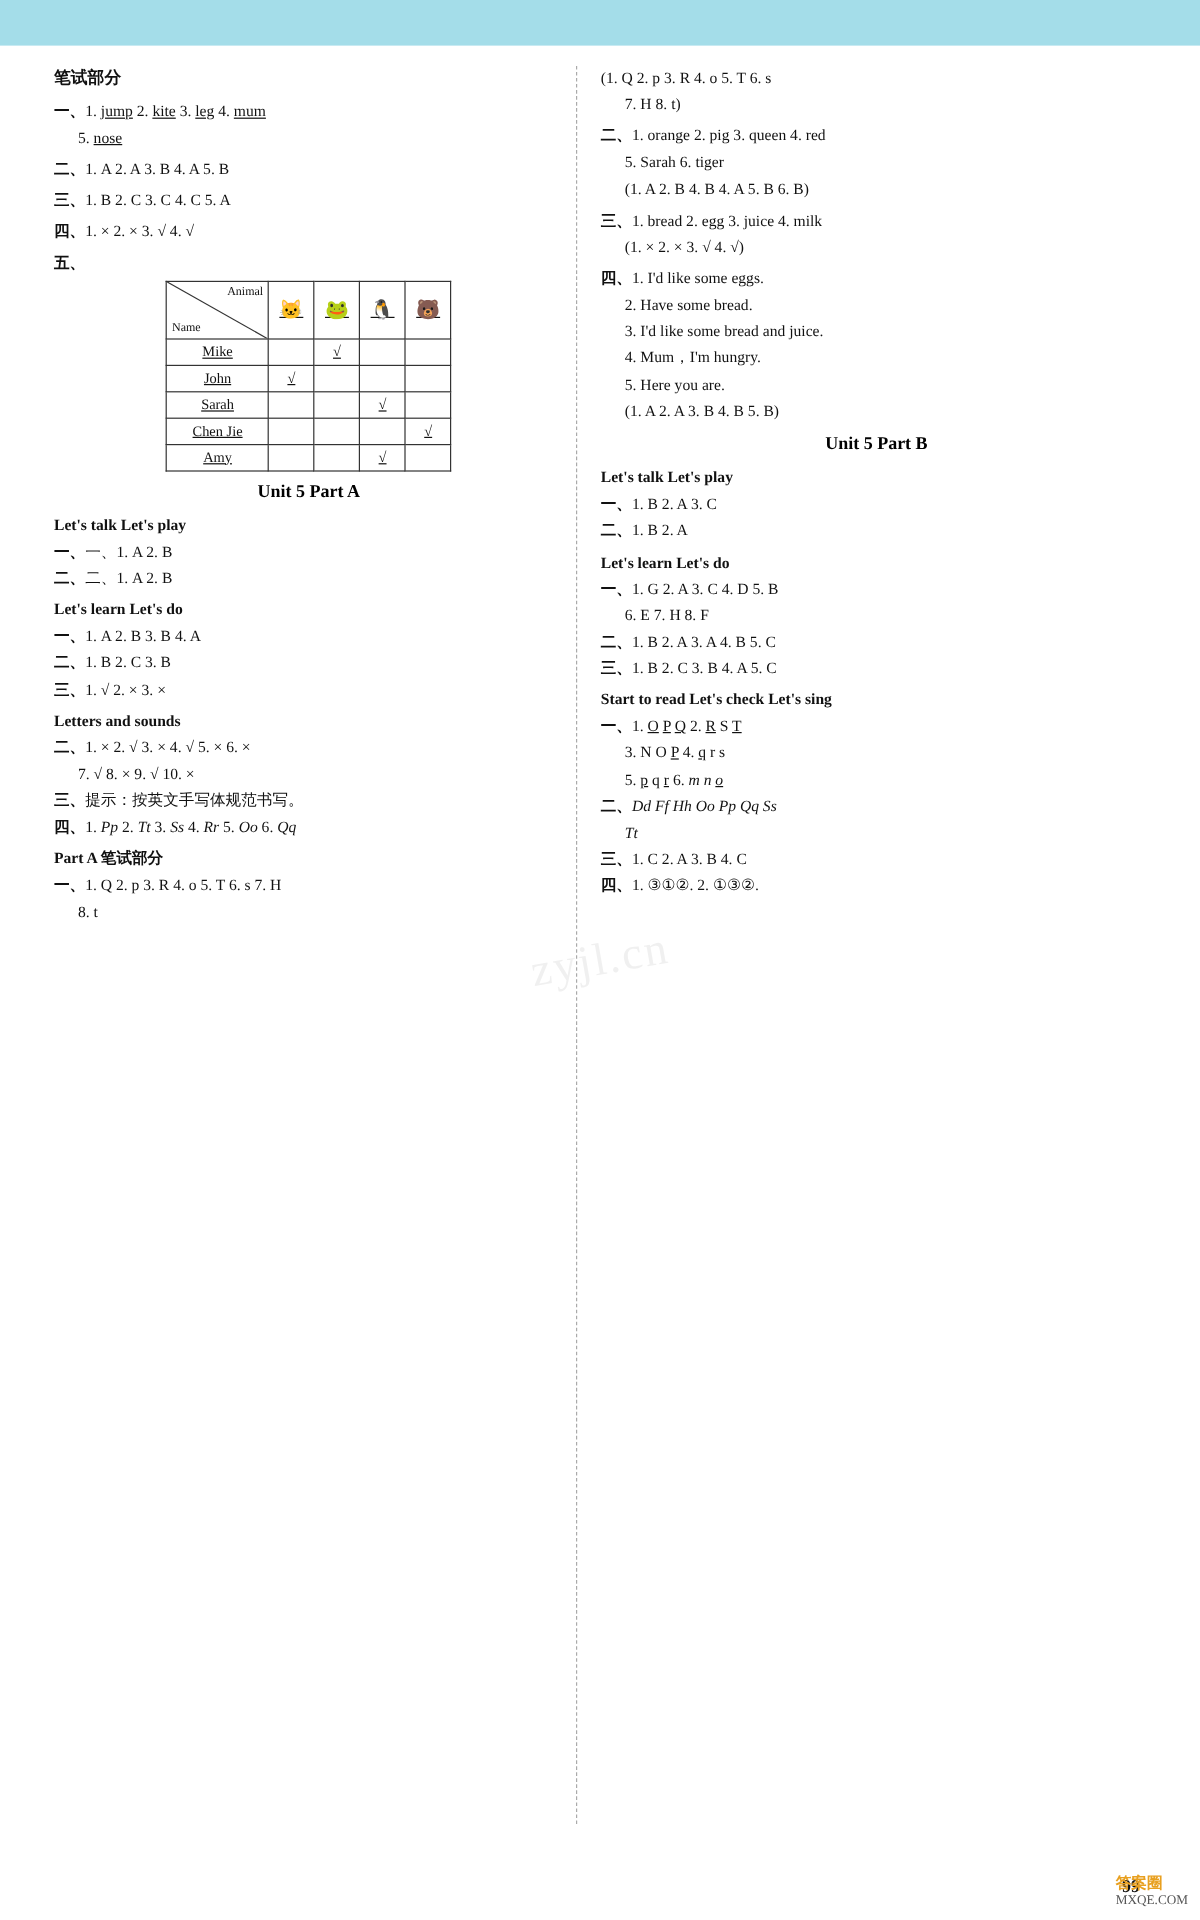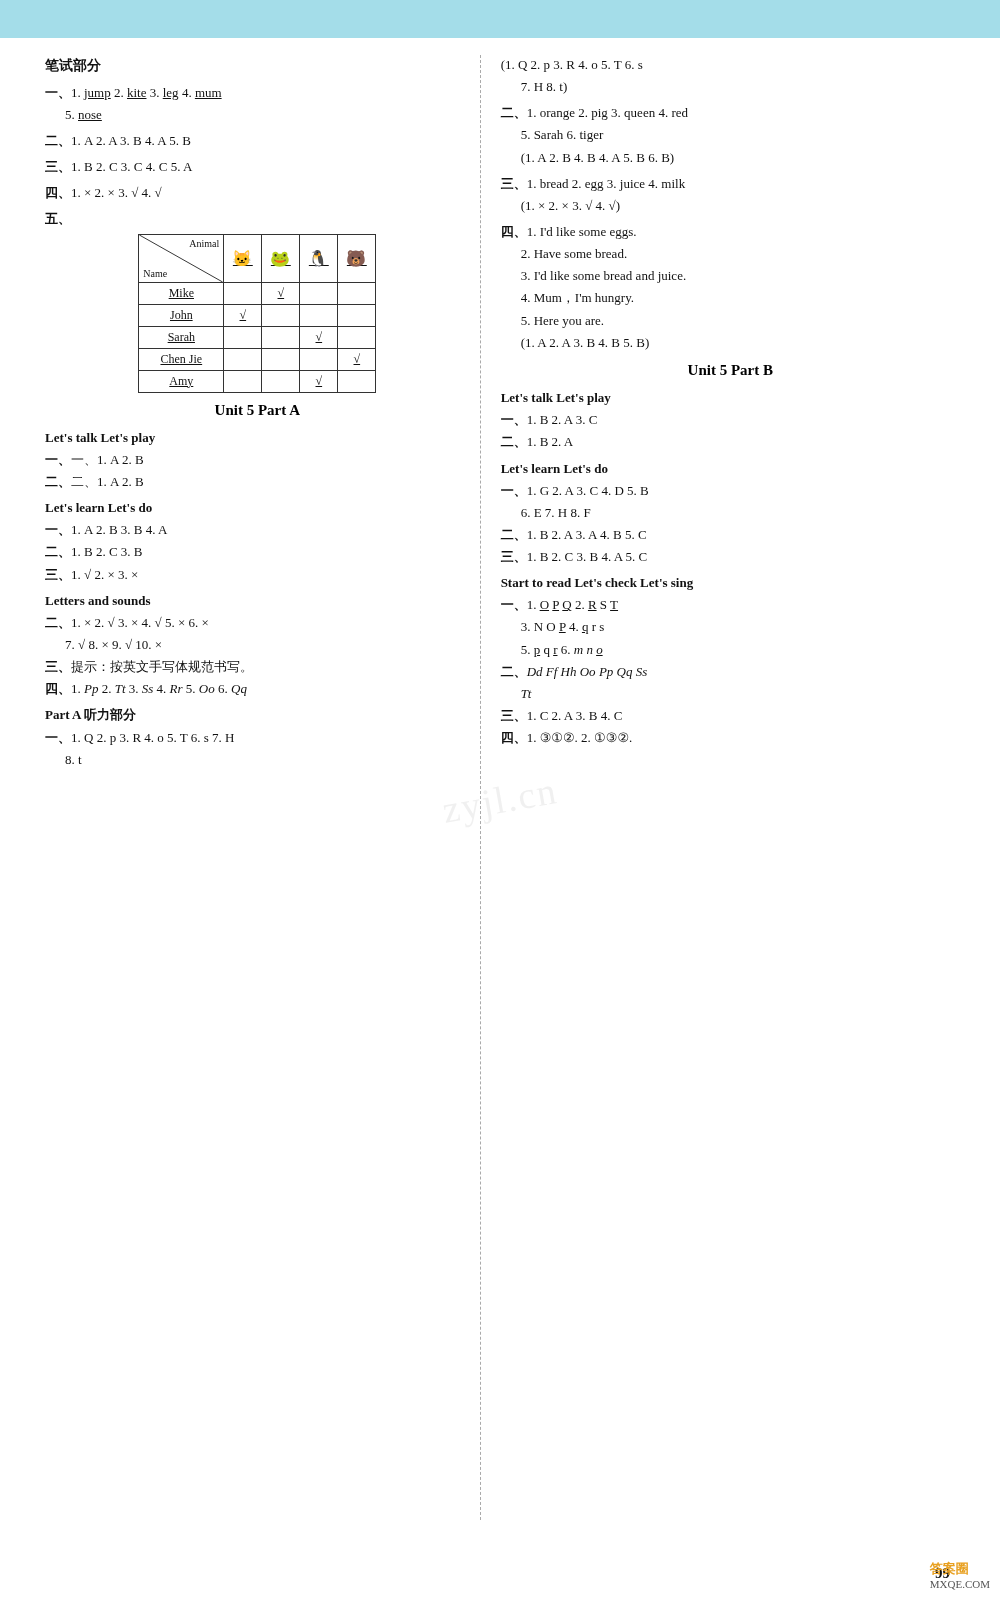--- a/index.html
+++ b/index.html
@@ -230,21 +230,21 @@
 
     <div class="section">
       <p class="bold-label">Letters and sounds</p>
       <p><span class="bold-label">二、</span>1. ×  2. √  3. ×  4. √  5. ×  6. ×</p>
       <p class="indent">7. √  8. ×  9. √  10. ×</p>
       <p><span class="bold-label">三、</span>提示：按英文手写体规范书写。</p>
       <p><span class="bold-label">四、</span>1. <span class="italic">Pp</span>  2. <span class="italic">Tt</span>  3. <span class="italic">Ss</span>  4. <span class="italic">Rr</span>  5. <span class="italic">Oo</span>  6. <span class="italic">Qq</span></p>
     </div>
 
     <div class="section">
-      <p class="bold-label">Part A 听力部分</p>
+      <p class="bold-label">Part A 笔试部分</p>
       <p><span class="bold-label">一、</span>1. Q  2. p  3. R  4. o  5. T  6. s  7. H</p>
       <p class="indent">8. t</p>
     </div>
 
   </div>
 
   <div class="right-col">
 
     <div class="section">
       <p>(1. Q  2. p  3. R  4. o  5. T  6. s</p>

